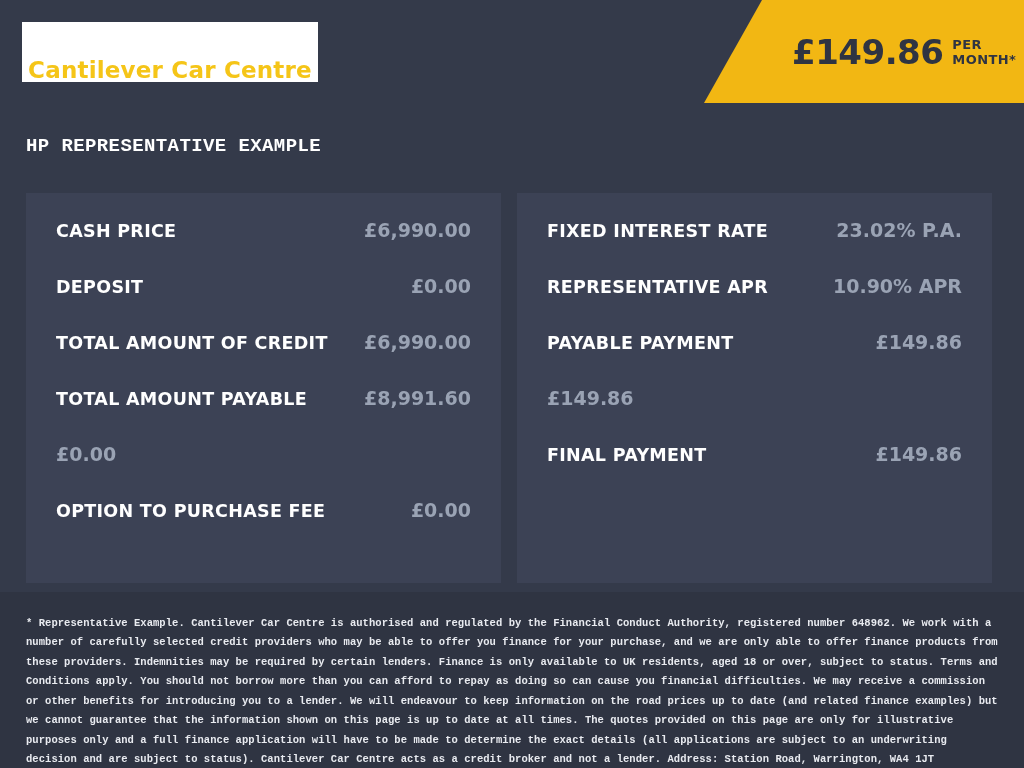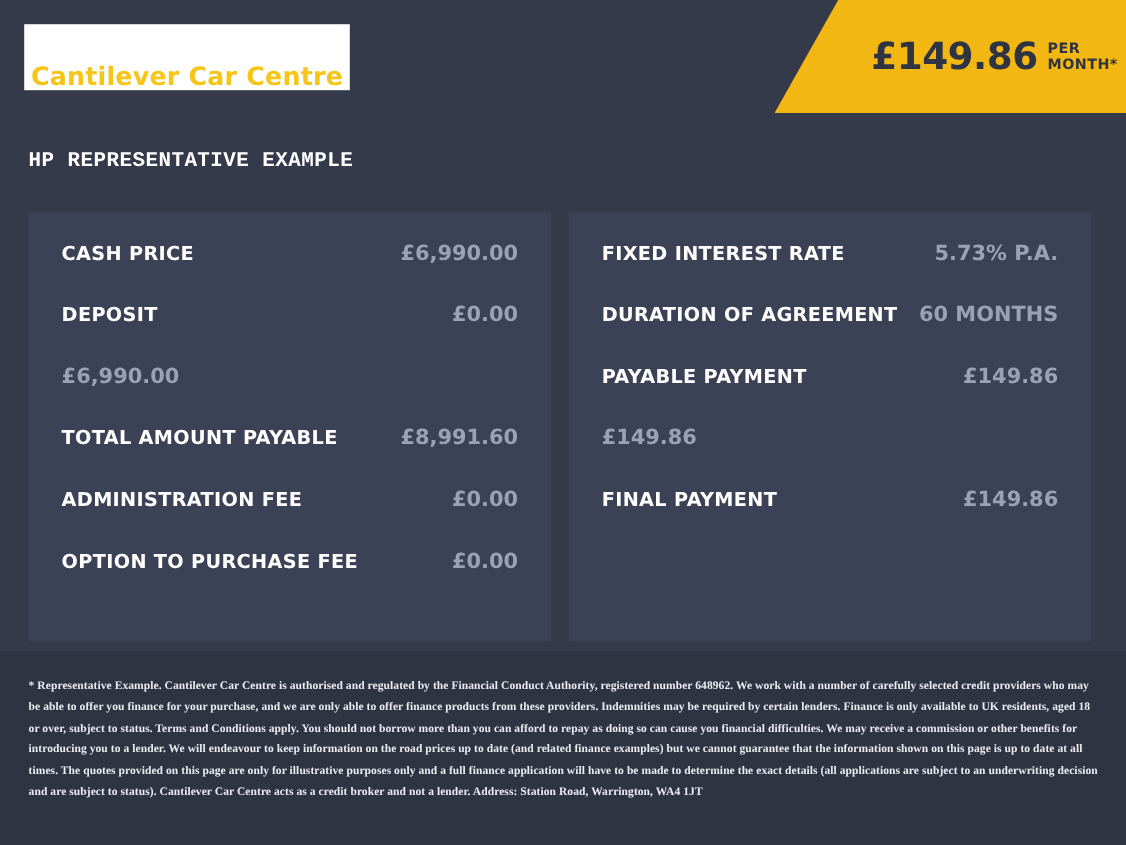--- a/index.html
+++ b/index.html
@@ -136,21 +136,21 @@
     background: #2f3442;
     box-sizing: border-box;
     padding: 22px 26px 0 26px;
   }
   .disclaimer {
     color: #e9ebf0;
     font-size: 10.5px;
     line-height: 1.85;
     font-weight: bold;
     letter-spacing: 0.05px;
-    font-family: Liberation Serif, serif;
+    font-family: Liberation Mono, monospace;
   }
 </style>
 </head>
 <body>
 
 <div class="page">
 
   <div class="header">
     <div class="logo-box">
       <span class="logo-text">Cantilever Car Centre</span>
@@ -168,44 +168,44 @@
     <div class="panel">
       <div class="row">
         <span class="row-label">CASH PRICE</span>
         <span class="row-value">£6,990.00</span>
       </div>
       <div class="row">
         <span class="row-label">DEPOSIT</span>
         <span class="row-value">£0.00</span>
       </div>
       <div class="row">
+        <span class="row-label">TOTAL AMOUNT OF CREDIT</span>
         <span class="row-value">£6,990.00</span>
       </div>
       <div class="row">
         <span class="row-label">TOTAL AMOUNT PAYABLE</span>
         <span class="row-value">£8,991.60</span>
       </div>
       <div class="row">
-        <span class="row-label">ADMINISTRATION FEE</span>
         <span class="row-value">£0.00</span>
       </div>
       <div class="row">
         <span class="row-label">OPTION TO PURCHASE FEE</span>
         <span class="row-value">£0.00</span>
       </div>
     </div>
 
     <div class="panel">
       <div class="row">
         <span class="row-label">FIXED INTEREST RATE</span>
-        <span class="row-value">5.73% P.A.</span>
-      </div>
-      <div class="row">
-        <span class="row-label">DURATION OF AGREEMENT</span>
-        <span class="row-value">60 MONTHS</span>
+        <span class="row-value">23.02% P.A.</span>
+      </div>
+      <div class="row">
+        <span class="row-label">REPRESENTATIVE APR</span>
+        <span class="row-value">10.90% APR</span>
       </div>
       <div class="row">
         <span class="row-label">PAYABLE PAYMENT</span>
         <span class="row-value">£149.86</span>
       </div>
       <div class="row">
         <span class="row-value">£149.86</span>
       </div>
       <div class="row">
         <span class="row-label">FINAL PAYMENT</span>

